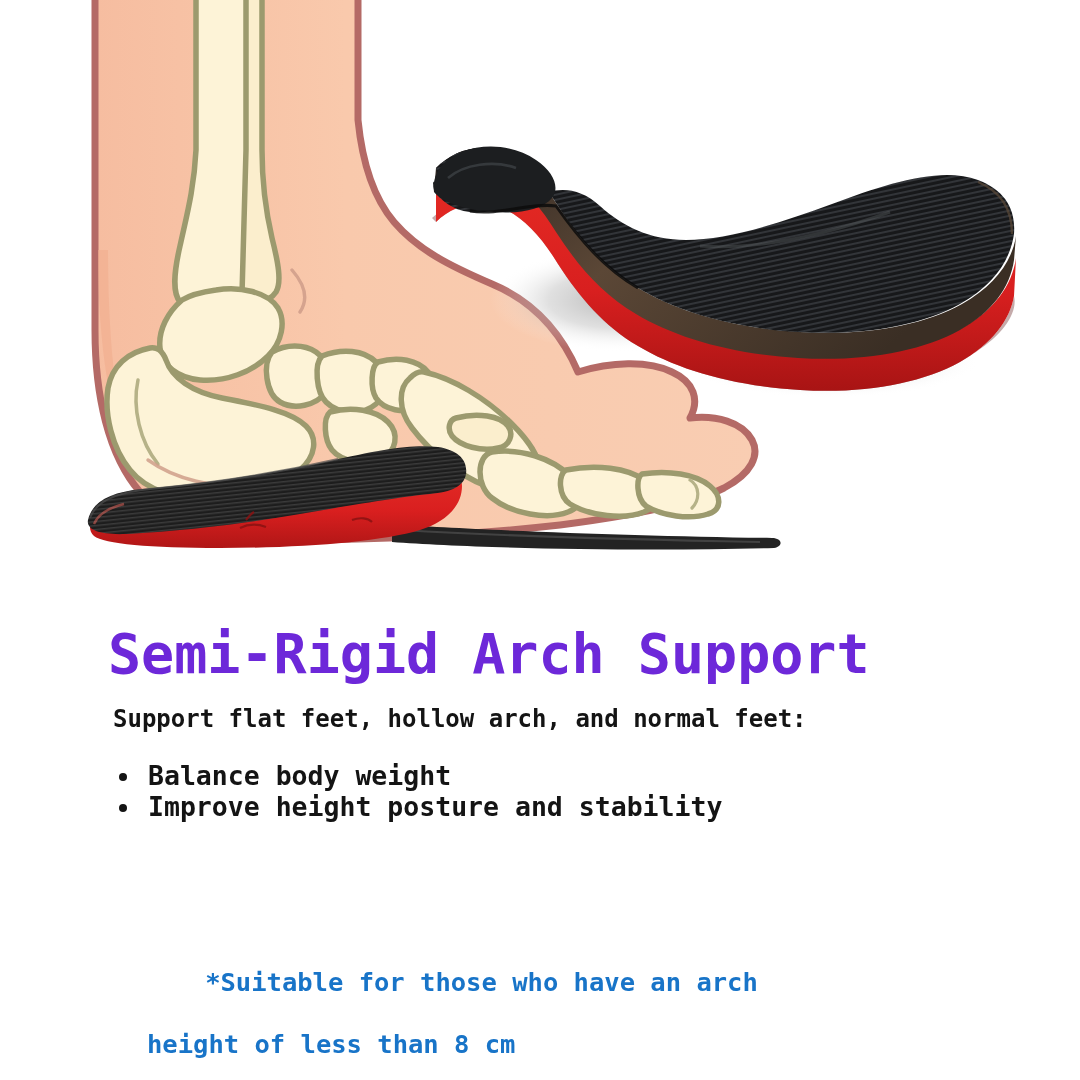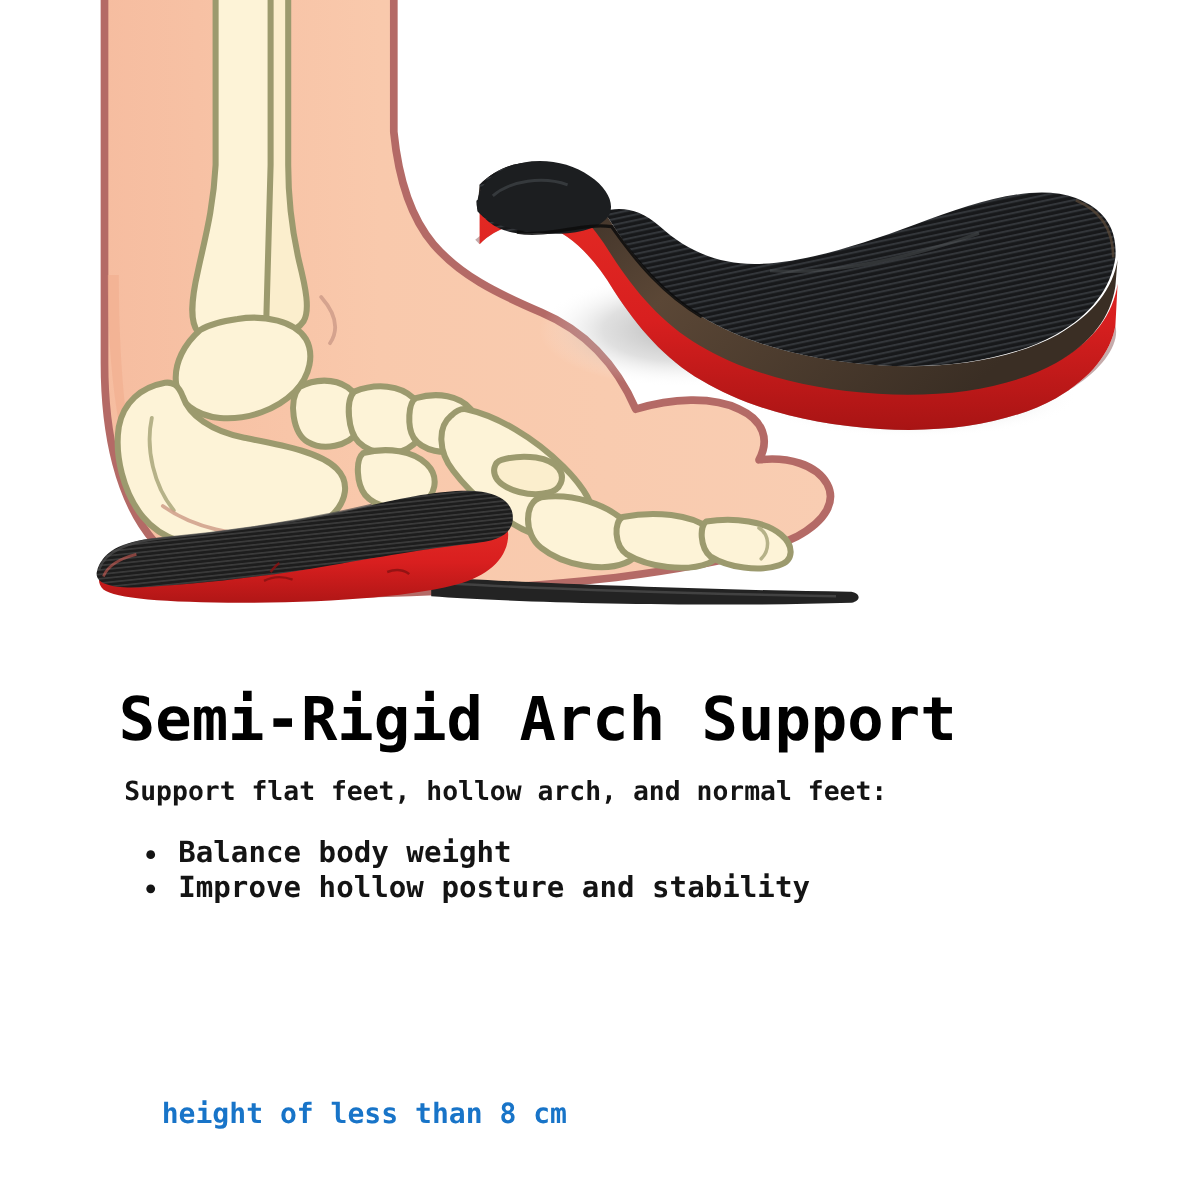--- a/index.html
+++ b/index.html
@@ -44,38 +44,38 @@
     height: 480px;
   }
 
   .title {
     position: absolute;
     left: 108px;
     top: 26px;
     font-size: 55px;
     font-weight: bold;
     letter-spacing: 0px;
-    color: #000000;
+    color: #6d28d9;
     white-space: nowrap;
     line-height: 1.05;
   }
 
   .subtitle {
     position: absolute;
     left: 113px;
     top: 105px;
     font-size: 24px;
     font-weight: bold;
     color: #141414;
     white-space: nowrap;
   }
 
   .bullets {
     position: absolute;
-    left: 127px;
+    left: 113px;
     top: 160px;
     margin: 0;
     padding: 0;
     list-style: none;
   }
   .bullets li {
     font-size: 26.5px;
     font-weight: bold;
     color: #141414;
     white-space: nowrap;
@@ -404,22 +404,23 @@
 
     <div class="subtitle">Support flat feet, hollow arch, and normal feet:</div>
 
     <ul class="bullets">
       <li>
         <span class="dot"></span>
         <span>Balance body weight</span>
       </li>
       <li>
         <span class="dot"></span>
-        <span>Improve hollow posture and stability</span>
+        <span>Improve height posture and stability</span>
       </li>
     </ul>
 
     <div class="footnote">
+      <span class="ln1">*Suitable for those who have an arch</span>
       <span class="ln2">height of less than 8 cm</span>
     </div>
 
   </div>
 </div>
 
 </body></html>

